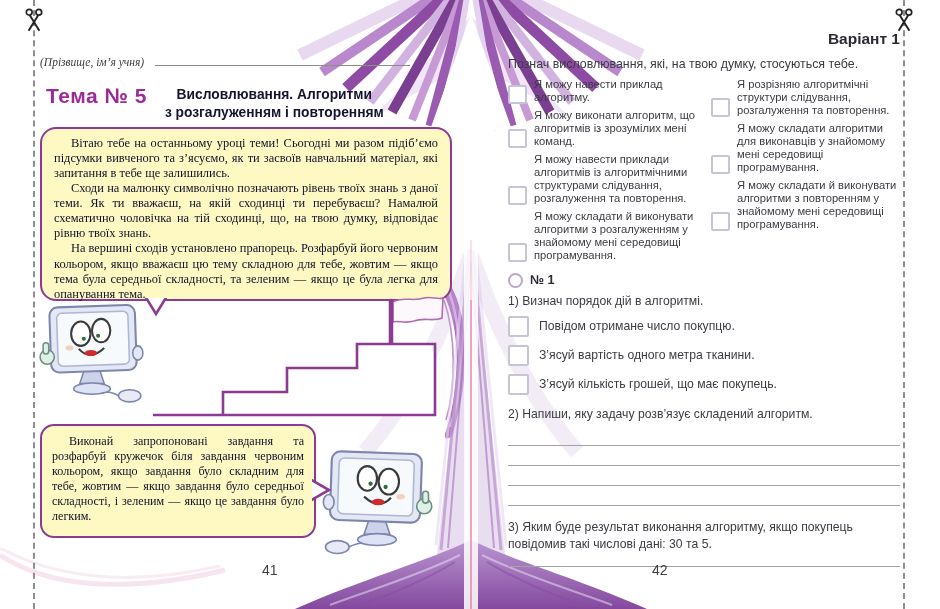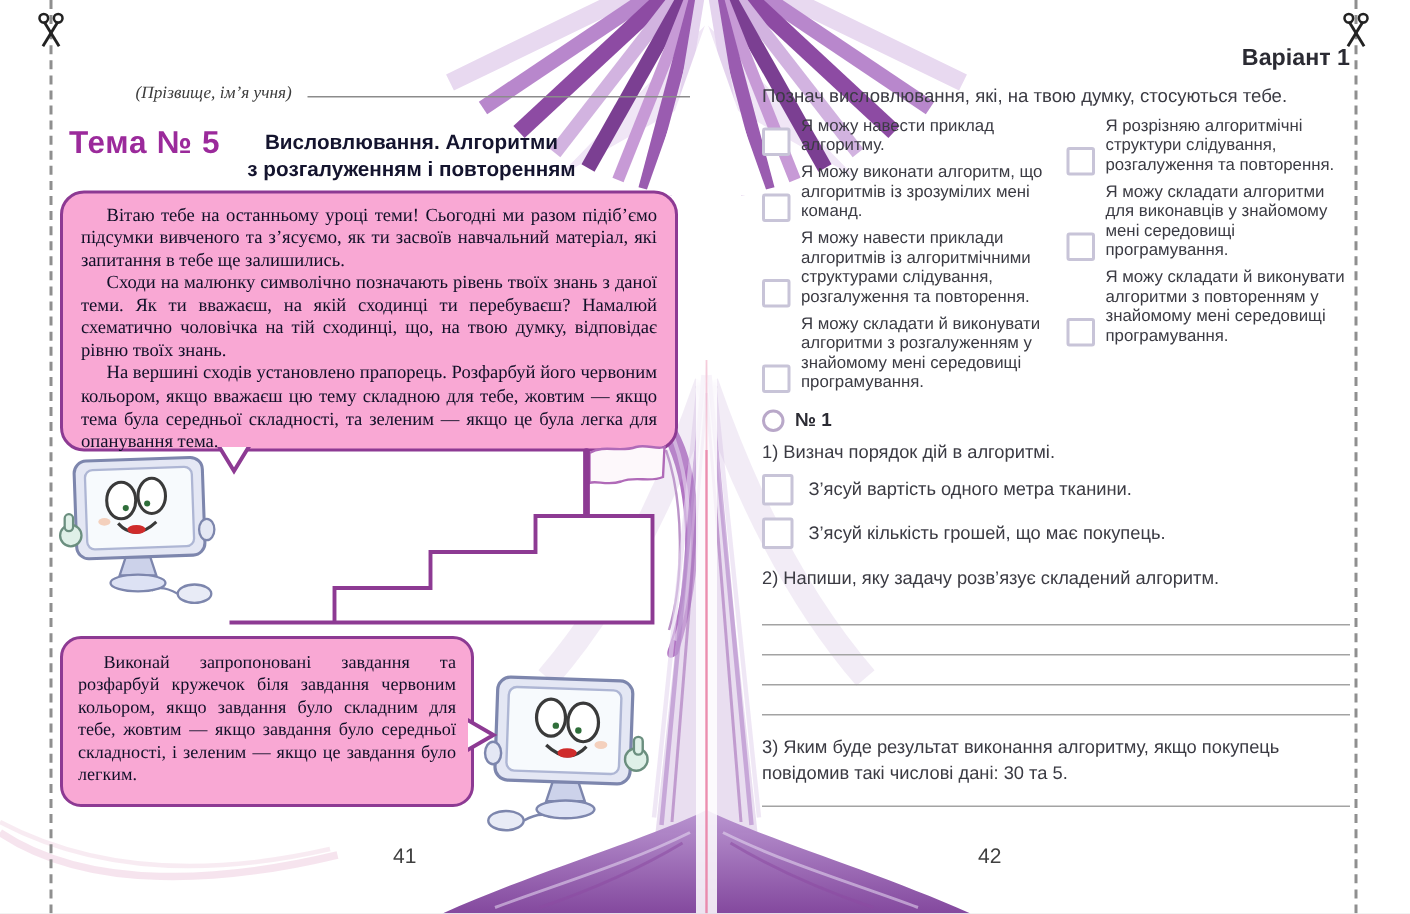--- a/index.html
+++ b/index.html
@@ -6,27 +6,27 @@
   .sheet{position:relative;width:940px;height:609px;background:#ffffff;overflow:hidden;
          font-family:"Liberation Sans",sans-serif;color:#333;}
   .deco{position:absolute;left:0;top:0;z-index:0;pointer-events:none;}
   .cutline{position:absolute;top:0;bottom:0;width:0;border-left:2px dashed #8f8f8f;z-index:2;}
   .cutline.left{left:33px;}
   .cutline.right{left:903px;}
   .scissors{position:absolute;z-index:3;}
 
   
   .page-left{position:absolute;left:36px;top:0;width:450px;height:609px;z-index:1;}
-  .name-row{position:absolute;left:24px;top:52px;width:400px;text-align:right;}
+  .name-row{position:absolute;left:4px;top:52px;width:400px;}
   .name-label{font-family:"Liberation Serif",serif;font-style:italic;font-size:11.5px;color:#3c3c3c;}
   .name-underline{display:inline-block;width:255px;border-bottom:1.2px solid #8b8b8b;height:12px;margin-left:6px;}
   .theme-row{position:absolute;left:10px;top:84px;display:flex;gap:18px;align-items:flex-start;}
   .theme-label{font-size:21px;font-weight:bold;color:#9b2a9b;letter-spacing:.5px;white-space:nowrap;}
   .theme-title{font-size:13.8px;font-weight:bold;color:#14142e;line-height:1.3;text-align:center;margin-top:2px;}
-  .bubble{position:absolute;background:#f9a8d4;border:2.6px solid #8d3a93;border-radius:16px;
+  .bubble{position:absolute;background:#fef9c3;border:2.6px solid #8d3a93;border-radius:16px;
           box-sizing:border-box;font-family:"Liberation Serif",serif;color:#101028;
           text-align:justify;}
   .bubble p{margin:0;text-indent:17px;}
   .intro-bubble{left:4px;top:127px;width:412px;height:174px;padding:7px 12px 6px;font-size:12.4px;line-height:1.215;}
   .task-bubble{left:4px;top:424px;width:276px;height:114px;padding:8px 10px 4px;font-size:12.1px;line-height:1.24;border-radius:14px;}
   .tail{position:absolute;z-index:2;}
   .char{position:absolute;z-index:1;}
   .pagenum{position:absolute;font-size:14px;color:#3f3f3f;z-index:2;}
   .pagenum.p41{left:262px;top:562px;}
   .pagenum.p42{left:652px;top:562px;}
@@ -269,20 +269,24 @@
 
     <div class="task-head">
       <span class="circle-marker"></span>
       <span class="task-num">№ 1</span>
     </div>
     <p class="q">1) Визнач порядок дій в алгоритмі.</p>
 
     <div class="steps">
       <div class="step">
         <span class="stepbox"></span>
+        <span class="step-text">Повідом отримане число покупцю.</span>
+      </div>
+      <div class="step">
+        <span class="stepbox"></span>
         <span class="step-text">З’ясуй вартість одного метра тканини.</span>
       </div>
       <div class="step">
         <span class="stepbox"></span>
         <span class="step-text">З’ясуй кількість грошей, що має покупець.</span>
       </div>
     </div>
 
     <p class="q q2">2) Напиши, яку задачу розв’язує складений алгоритм.</p>
     <div class="wline first"></div>

